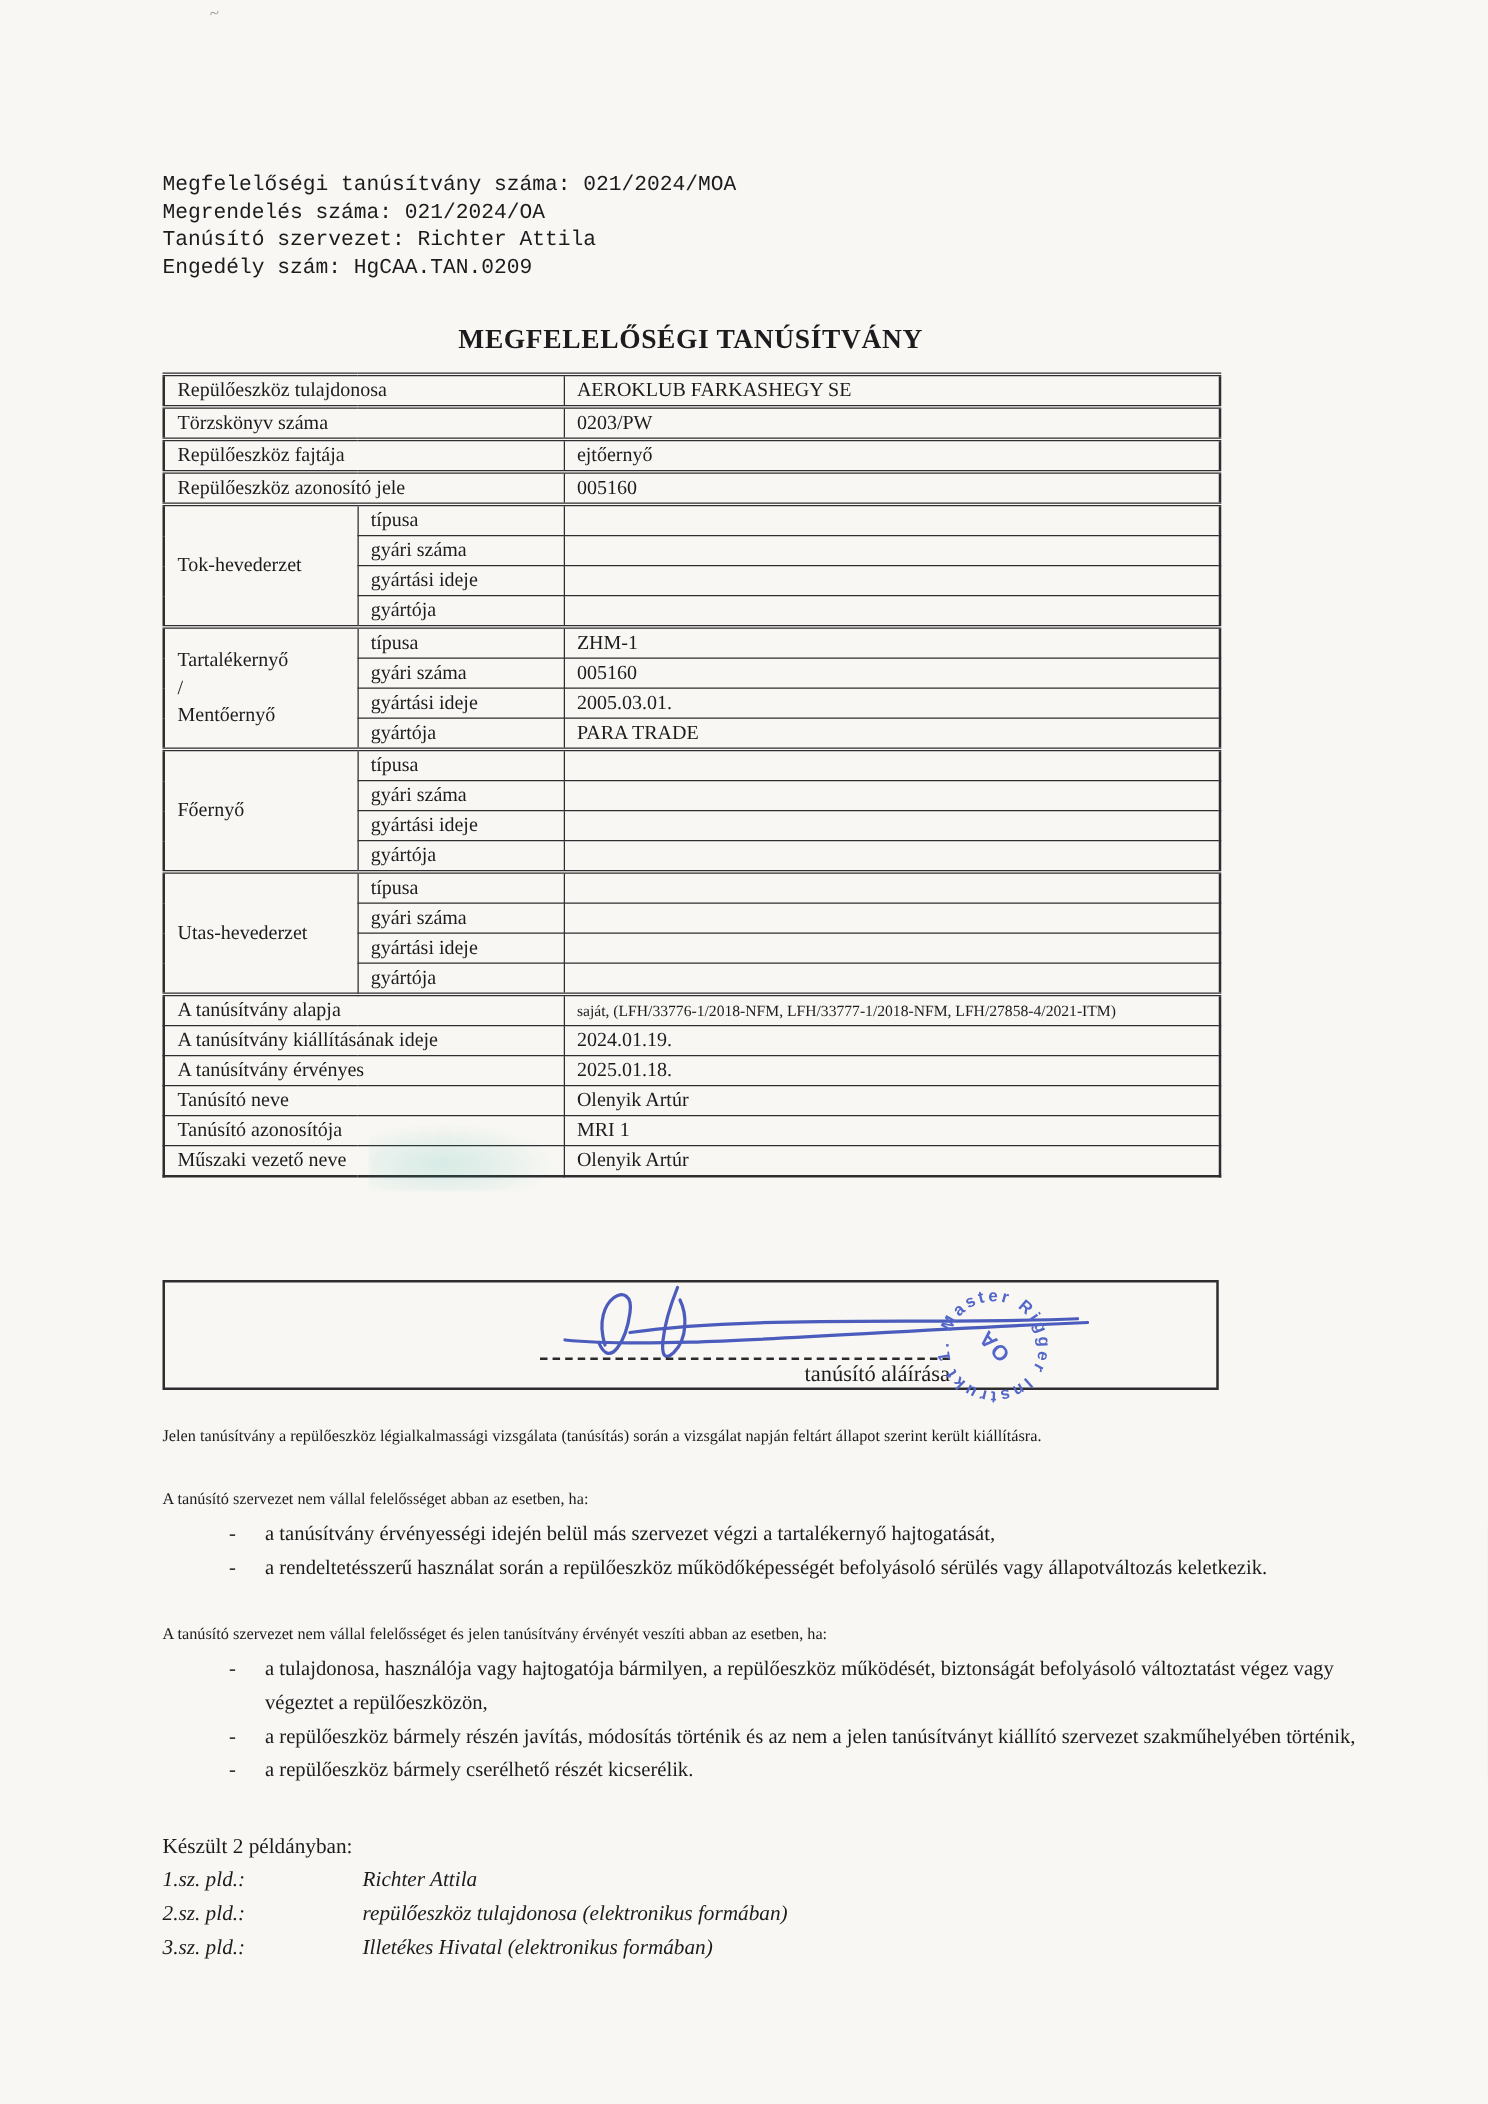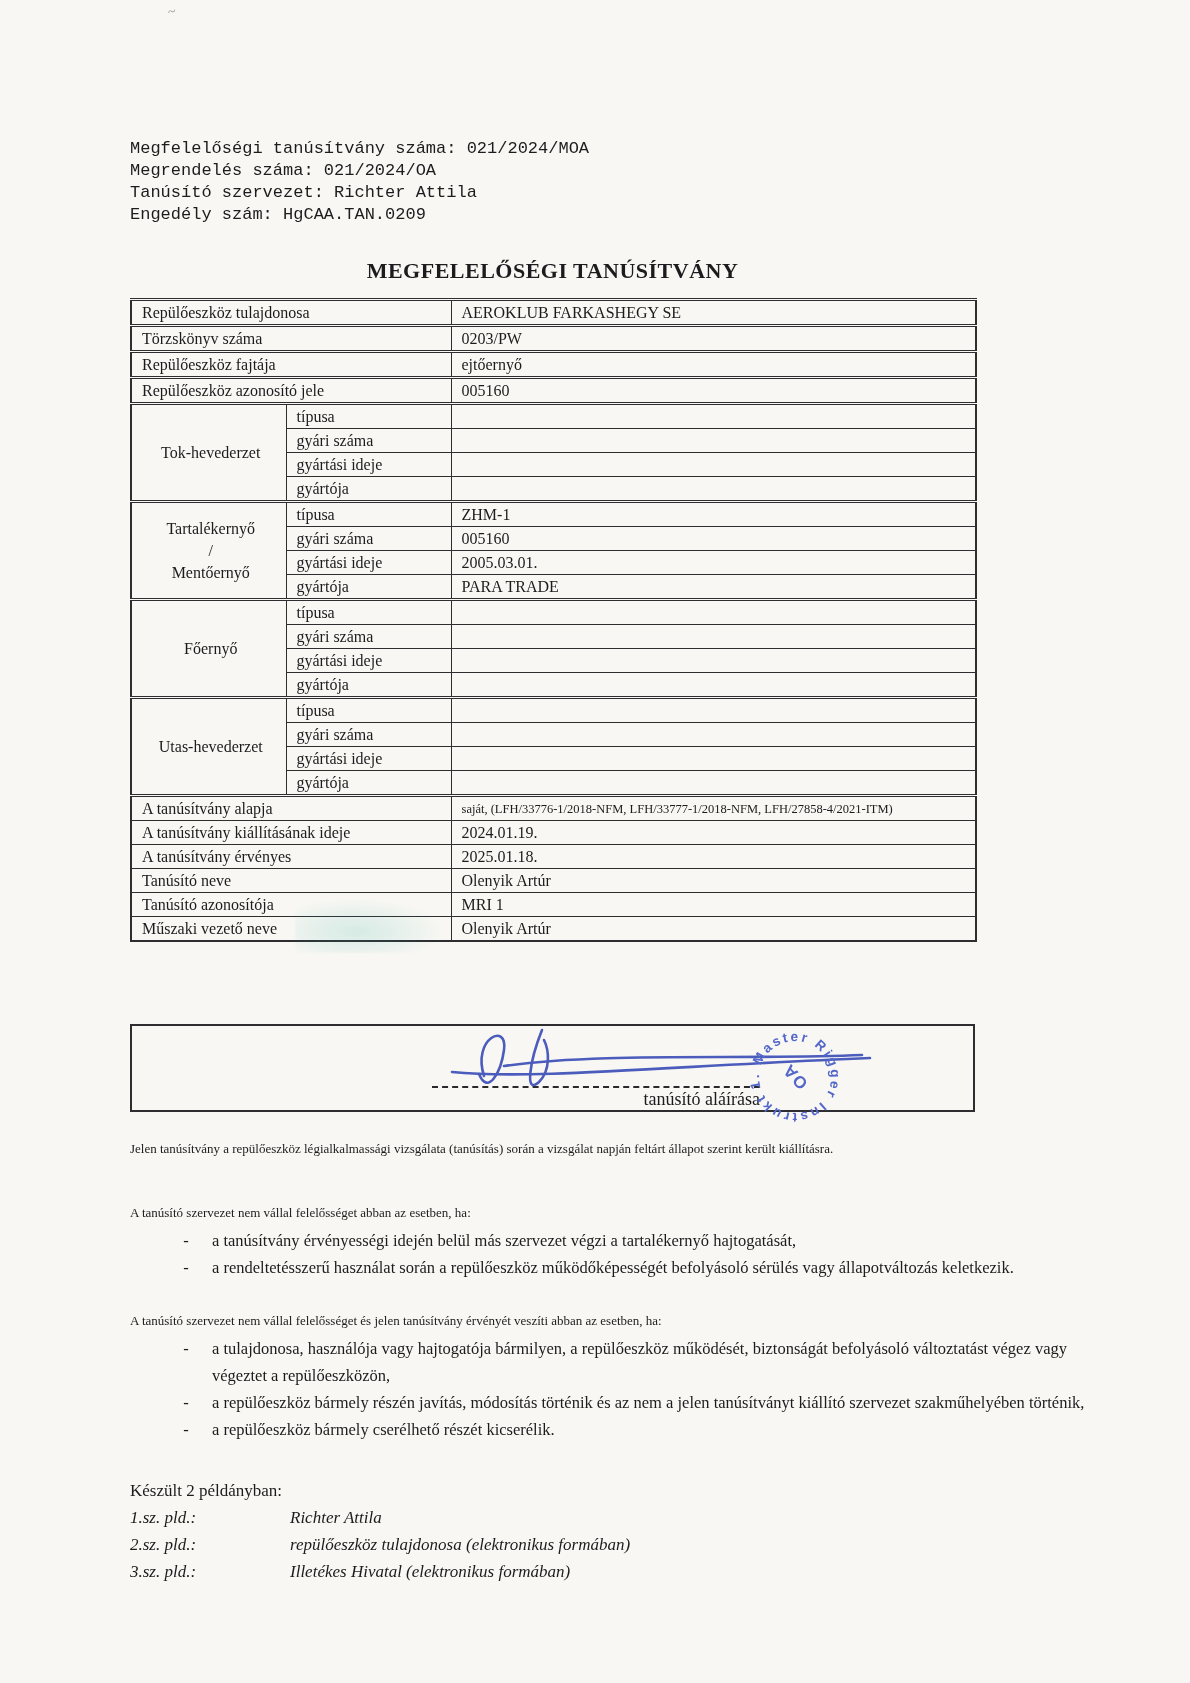--- a/index.html
+++ b/index.html
@@ -32,21 +32,21 @@
     font-size:16px;
   }
   table.spec td{
     border:1px solid #2e2e30;
     height:23px;line-height:22px;
     padding:0 6px 0 10px;
     overflow:hidden;white-space:nowrap;
     vertical-align:middle;
   }
   tr.sep td{border-top:3px double #2e2e30;}
-  td.grp{text-align:center;padding:0 4px;line-height:18px;}
+  td.grp{padding:0 4px;line-height:18px;}
   td.small-val{font-size:12.5px;padding-left:30px;margin-left:12px;}
   
   .sigbox{
     position:relative;
     width:845px;height:88px;
     border:2px solid #2e2e30;
     margin-top:82px;
     box-sizing:border-box;
   }
   .sig-scribble{position:absolute;left:290px;top:-8px;}
@@ -249,21 +249,21 @@
       </defs>
       <text font-family="Liberation Sans, sans-serif" font-size="13.5" letter-spacing="2.5" fill="#5366c9" font-weight="bold">
         <textPath href="#ringpath">1. Master Rigger Instruktor </textPath>
       </text>
       <text x="51" y="57" text-anchor="middle" font-family="Liberation Sans, sans-serif" font-size="17" letter-spacing="1" fill="#5366c9" font-weight="bold" transform="rotate(-115 51 51)">OA</text>
     </svg>
   </div>
 
   <div class="para">Jelen tanúsítvány a repülőeszköz légialkalmassági vizsgálata (tanúsítás) során a vizsgálat napján feltárt állapot szerint került kiállításra.</div>
 
-  <div class="para" style="margin-top:40px;">A tanúsító szervezet nem vállal felelősséget abban az esetben, ha:</div>
+  <div class="para" style="margin-top:26px;">A tanúsító szervezet nem vállal felelősséget abban az esetben, ha:</div>
   <div class="blist">
     <div class="bitem">
       <span class="bdash">-</span>
       <span class="btxt">a tanúsítvány érvényességi idején belül más szervezet végzi a tartalékernyő hajtogatását,</span>
     </div>
     <div class="bitem">
       <span class="bdash">-</span>
       <span class="btxt">a rendeltetésszerű használat során a repülőeszköz működőképességét befolyásoló sérülés vagy állapotváltozás keletkezik.</span>
     </div>
   </div>

